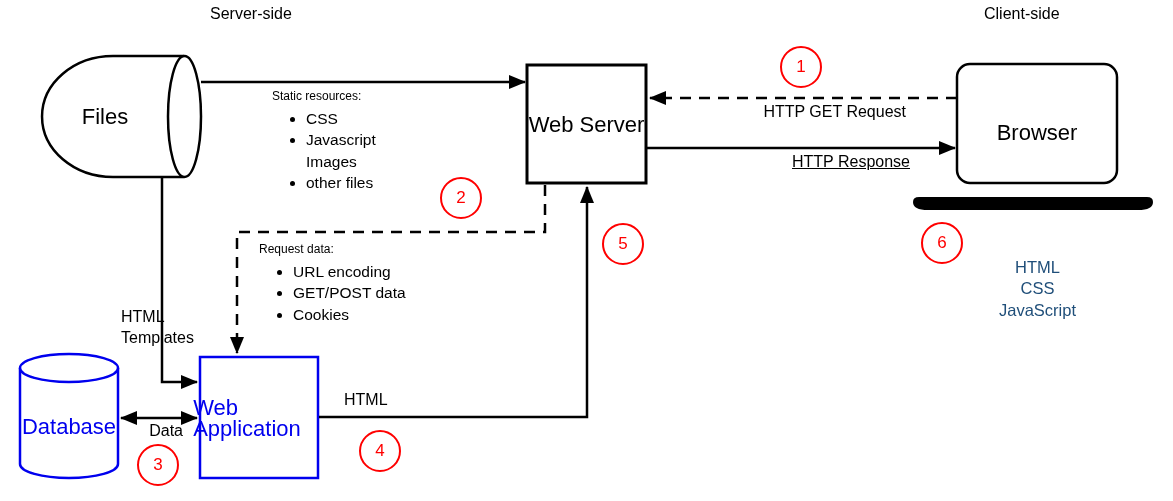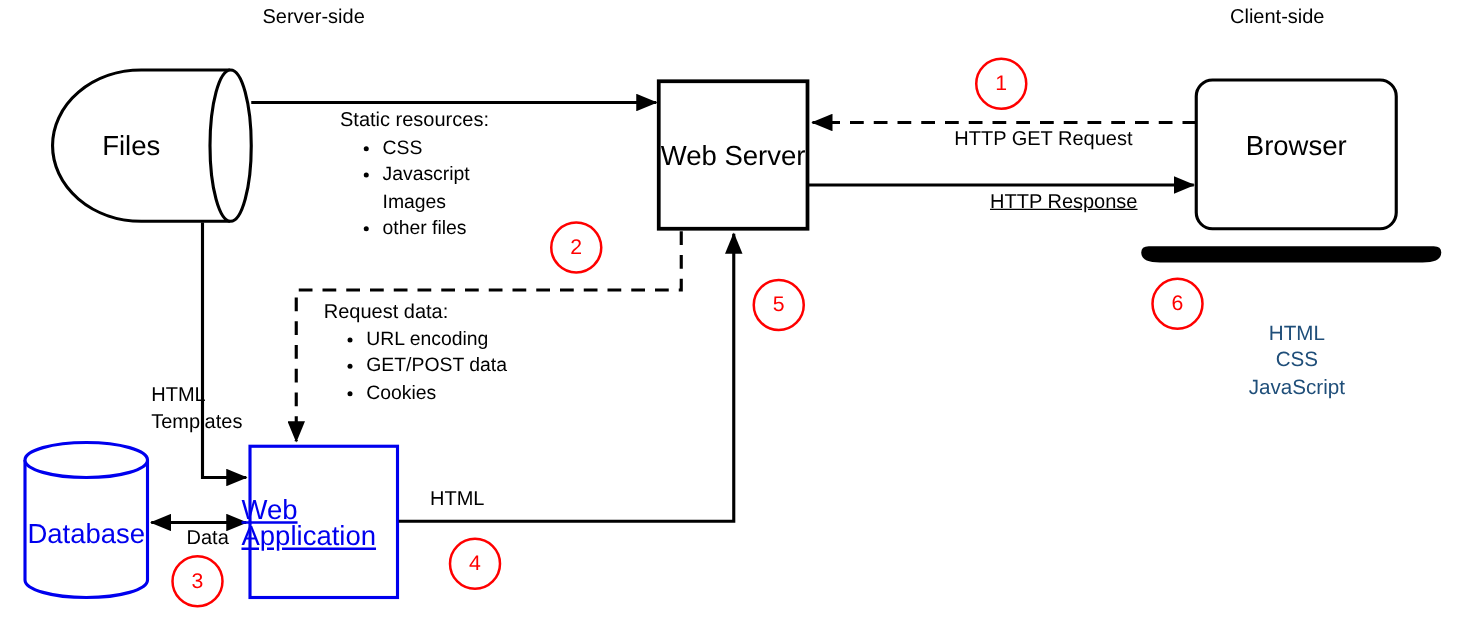--- a/index.html
+++ b/index.html
@@ -26,21 +26,21 @@
     position: absolute;
     display: flex;
     align-items: center;
     justify-content: center;
     text-align: left;
     font-size: 22px;
     line-height: 21px;
   }
   .blue-text { color: #0000ee; }
   .list-block { position: absolute; }
-  .list-title { font-size: 16px; line-height: 21.5px; }
+  .list-title { font-size: 12px; line-height: 21.5px; }
   .list-block ul {
     margin: 0;
     padding: 0 0 0 34px;
     list-style-position: outside;
   }
   .list-block li {
     font-size: 15.5px;
     line-height: 21.5px;
   }
   .list-block li.no-bullet { list-style: none; }
@@ -111,23 +111,23 @@
     <path d="M 162 178 V 382 H 197" fill="none" stroke="#000000" stroke-width="2.5" marker-end="url(#arrow)"></path>
 
     <line x1="121" y1="418" x2="197" y2="418" stroke="#000000" stroke-width="2.5" marker-start="url(#arrow)" marker-end="url(#arrow)"></line>
   </svg>
 
   <div class="label" style="left:210px; top:4px;">Server-side</div>
   <div class="label" style="left:984px; top:4px;">Client-side</div>
 
   <div class="node-label" style="left:45px; top:56px; width:120px; height:121px;">Files</div>
   <div class="node-label" style="left:527px; top:65px; width:119px; height:118px;">Web Server</div>
-  <div class="node-label" style="left:957px; top:64px; width:160px; height:105px;">Browser</div>
+  <div class="node-label" style="left:957px; top:80px; width:160px; height:105px;">Browser</div>
   <div class="node-label blue-text" style="left:20px; top:408px; width:98px; height:36px;">Database</div>
-  <div class="node-label blue-text multiline" style="left:200px; top:357px; width:94px; height:121px;text-decoration:underline;">Web
+  <div class="node-label blue-text multiline" style="left:200px; top:357px; width:94px; height:121px;">Web
 Application</div>
 
   <div class="label center" style="left:700px; top:102px; width:206px;">HTTP GET Request</div>
   <div class="label center" style="left:710px; top:152px; width:200px;text-decoration:underline;">HTTP Response</div>
   <div class="label multiline" style="left:121px; top:306px; line-height:21px;">HTML
 Templates</div>
   <div class="label center" style="left:133px; top:421px; width:50px;">Data</div>
   <div class="label" style="left:344px; top:390px;">HTML</div>
 
   <div class="list-block" style="left:272px; top:86px;">

